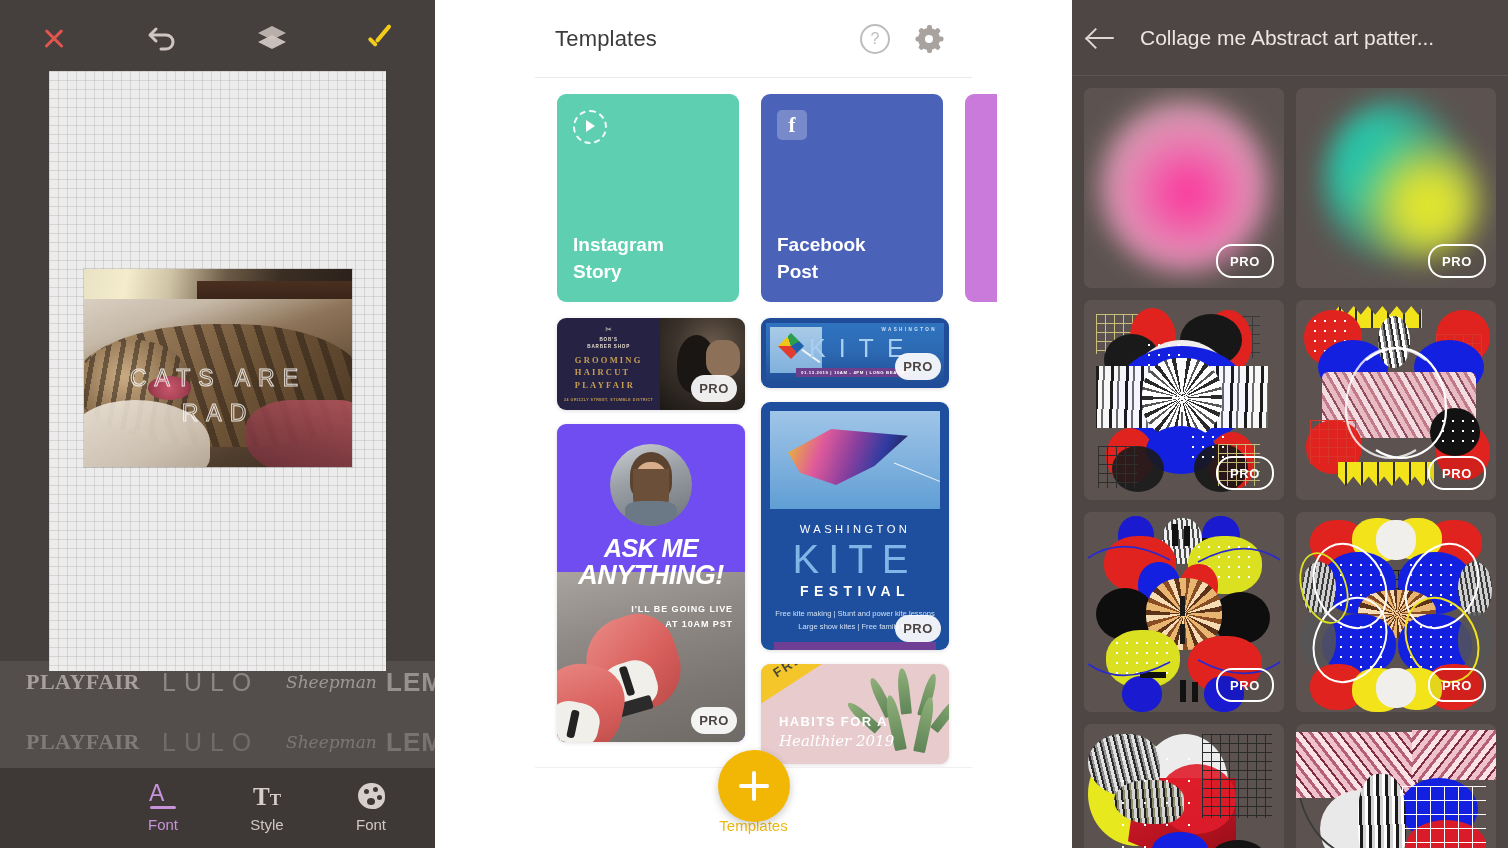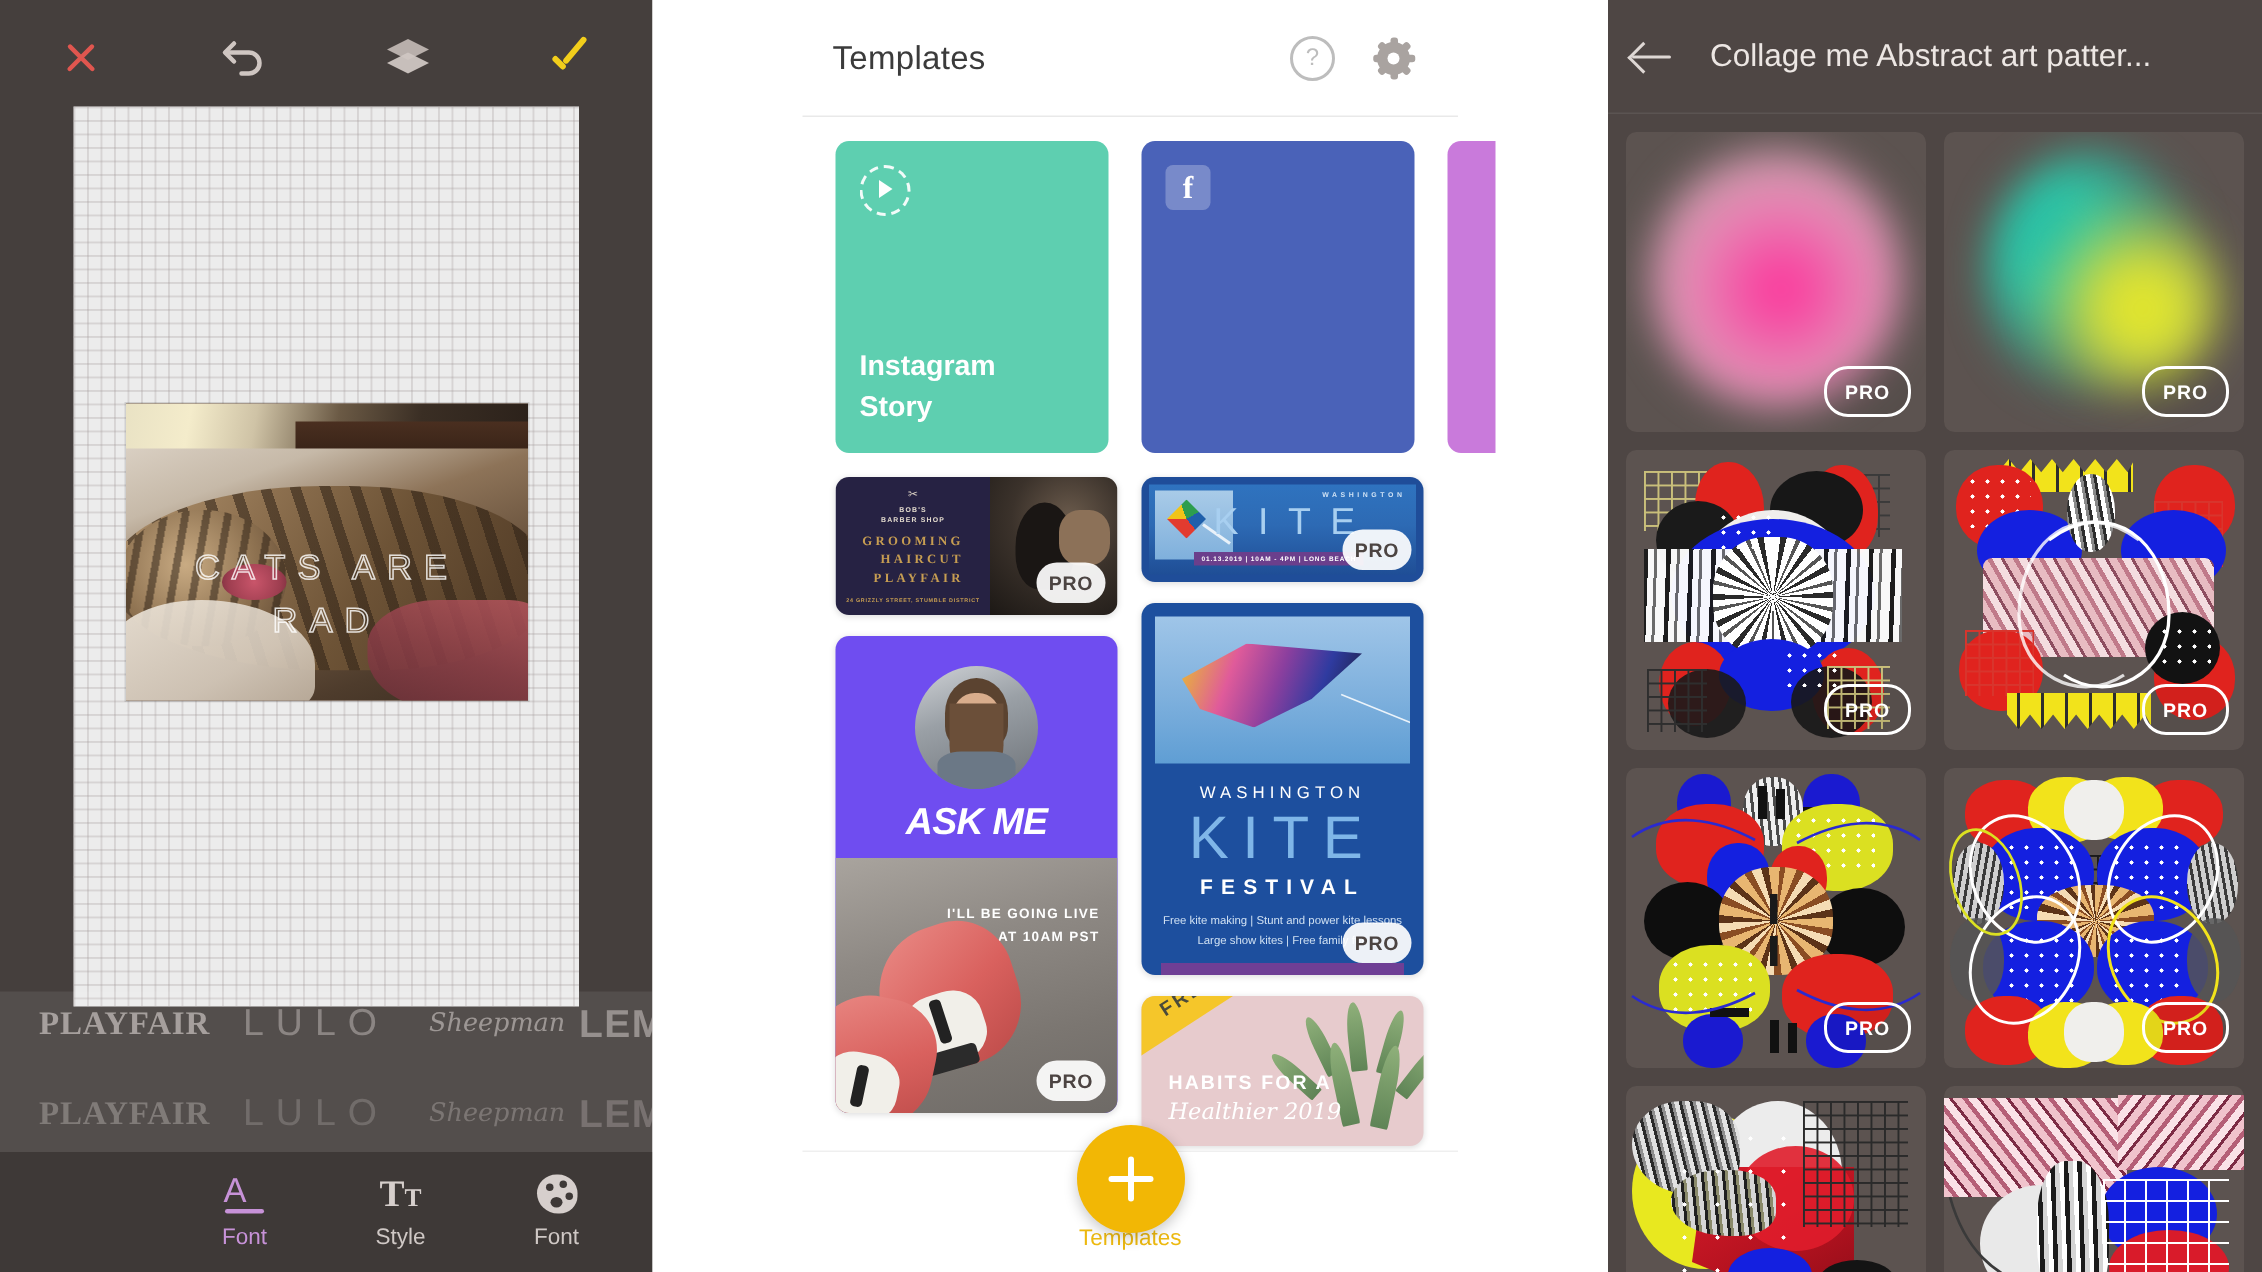--- a/index.html
+++ b/index.html
@@ -108,21 +108,21 @@
   .ic-fb{width:30px;height:30px;border-radius:5px;background:rgba(255,255,255,.26);color:#fff;font-family:"Liberation Serif",serif;font-weight:700;font-size:21px;display:flex;align-items:center;justify-content:center;}
 
   .pro{position:absolute;right:8px;bottom:8px;width:46px;height:27px;border-radius:14px;background:rgba(255,255,255,.92);
     color:#4c4442;font-size:13px;font-weight:700;letter-spacing:.5px;display:flex;align-items:center;justify-content:center;}
 
   
   .c-barber{height:92px;display:flex;}
   .c-barber .lft{flex:0 0 55%;background:#262243;display:flex;flex-direction:column;align-items:center;justify-content:center;gap:3px;padding:5px 4px;box-sizing:border-box;}
   .c-barber .sciss{color:#d8cfc2;font-size:8px;line-height:8px;}
   .c-barber .brand{color:#e3dbce;font-size:4.6px;font-weight:700;letter-spacing:.8px;text-align:center;line-height:1.45;}
-  .c-barber .serv{color:#c69d52;font-size:8.5px;font-weight:700;letter-spacing:2.2px;text-align:right;line-height:1.5;font-family:"Liberation Serif",serif;}
+  .c-barber .serv{color:#c69d52;font-size:8.5px;font-weight:700;letter-spacing:2.2px;text-align:left;line-height:1.5;font-family:"Liberation Serif",serif;}
   .c-barber .addr{color:#c69d52;font-size:3.6px;font-weight:700;letter-spacing:.5px;text-align:center;margin-top:3px;}
   .c-barber .rgt{flex:1;background:
      radial-gradient(circle at 62% 30%, #6b5b4c 0%, #3b322b 46%, #1c1815 100%);position:relative;overflow:hidden;}
   .c-barber .rgt:before{content:"";position:absolute;left:20%;top:18%;width:46%;height:64%;border-radius:50% 50% 40% 40%;background:#1a1614;}
   .c-barber .rgt:after{content:"";position:absolute;right:6%;top:24%;width:40%;height:40%;border-radius:40%;background:#8c7158;}
 
   
   .c-kiteban{height:70px;background:#1f4d99;padding:4px;box-sizing:border-box;position:relative;}
   .c-kiteban .in{position:absolute;inset:5px;background:linear-gradient(180deg,#2f73bf 0%,#2d6ab4 45%,#1f4e96 100%);overflow:hidden;}
   .c-kiteban .wash{position:absolute;right:7px;top:4px;color:#cfe2f5;font-size:4.6px;letter-spacing:2.4px;font-weight:700;}
@@ -333,20 +333,24 @@
         <div class="p2-cols" style="gap:22px;margin-bottom:16px;">
           <div class="cat-card ig" style="flex:0 0 182px;">
             <div class="ic-story"></div>
             <div class="name">
               <div>Instagram</div>
               <div>Story</div>
             </div>
           </div>
           <div class="cat-card fb" style="flex:0 0 182px;">
             <div class="ic-fb">f</div>
+            <div class="name">
+              <div>Facebook</div>
+              <div>Post</div>
+            </div>
           </div>
           <div class="cat-card peek" style="flex:0 0 30px;"></div>
         </div>
 
         <div class="p2-cols">
 
           <div class="col">
 
             <div class="card c-barber">
               <div class="lft">
@@ -368,20 +372,21 @@
 
             <div class="card c-ama">
               <div class="floor"></div>
               <div class="avatar">
                 <span class="hair"></span>
                   <span class="face"></span>
                   <span class="hair2"></span>
                   <span class="body"></span>
               </div>
               <div class="hl hl1">ASK ME</div>
+              <div class="hl hl2">ANYTHING!</div>
               <div class="sub">
                 <div>I'LL BE GOING LIVE</div>
                 <div>AT 10AM PST</div>
               </div>
               <span class="glove g1"></span>
               <span class="gw gw1"></span>
               <span class="gs gs1"></span>
               <span class="cuff cuff1"></span>
               <span class="glove g2"></span>
               <span class="gw gw2"></span>

